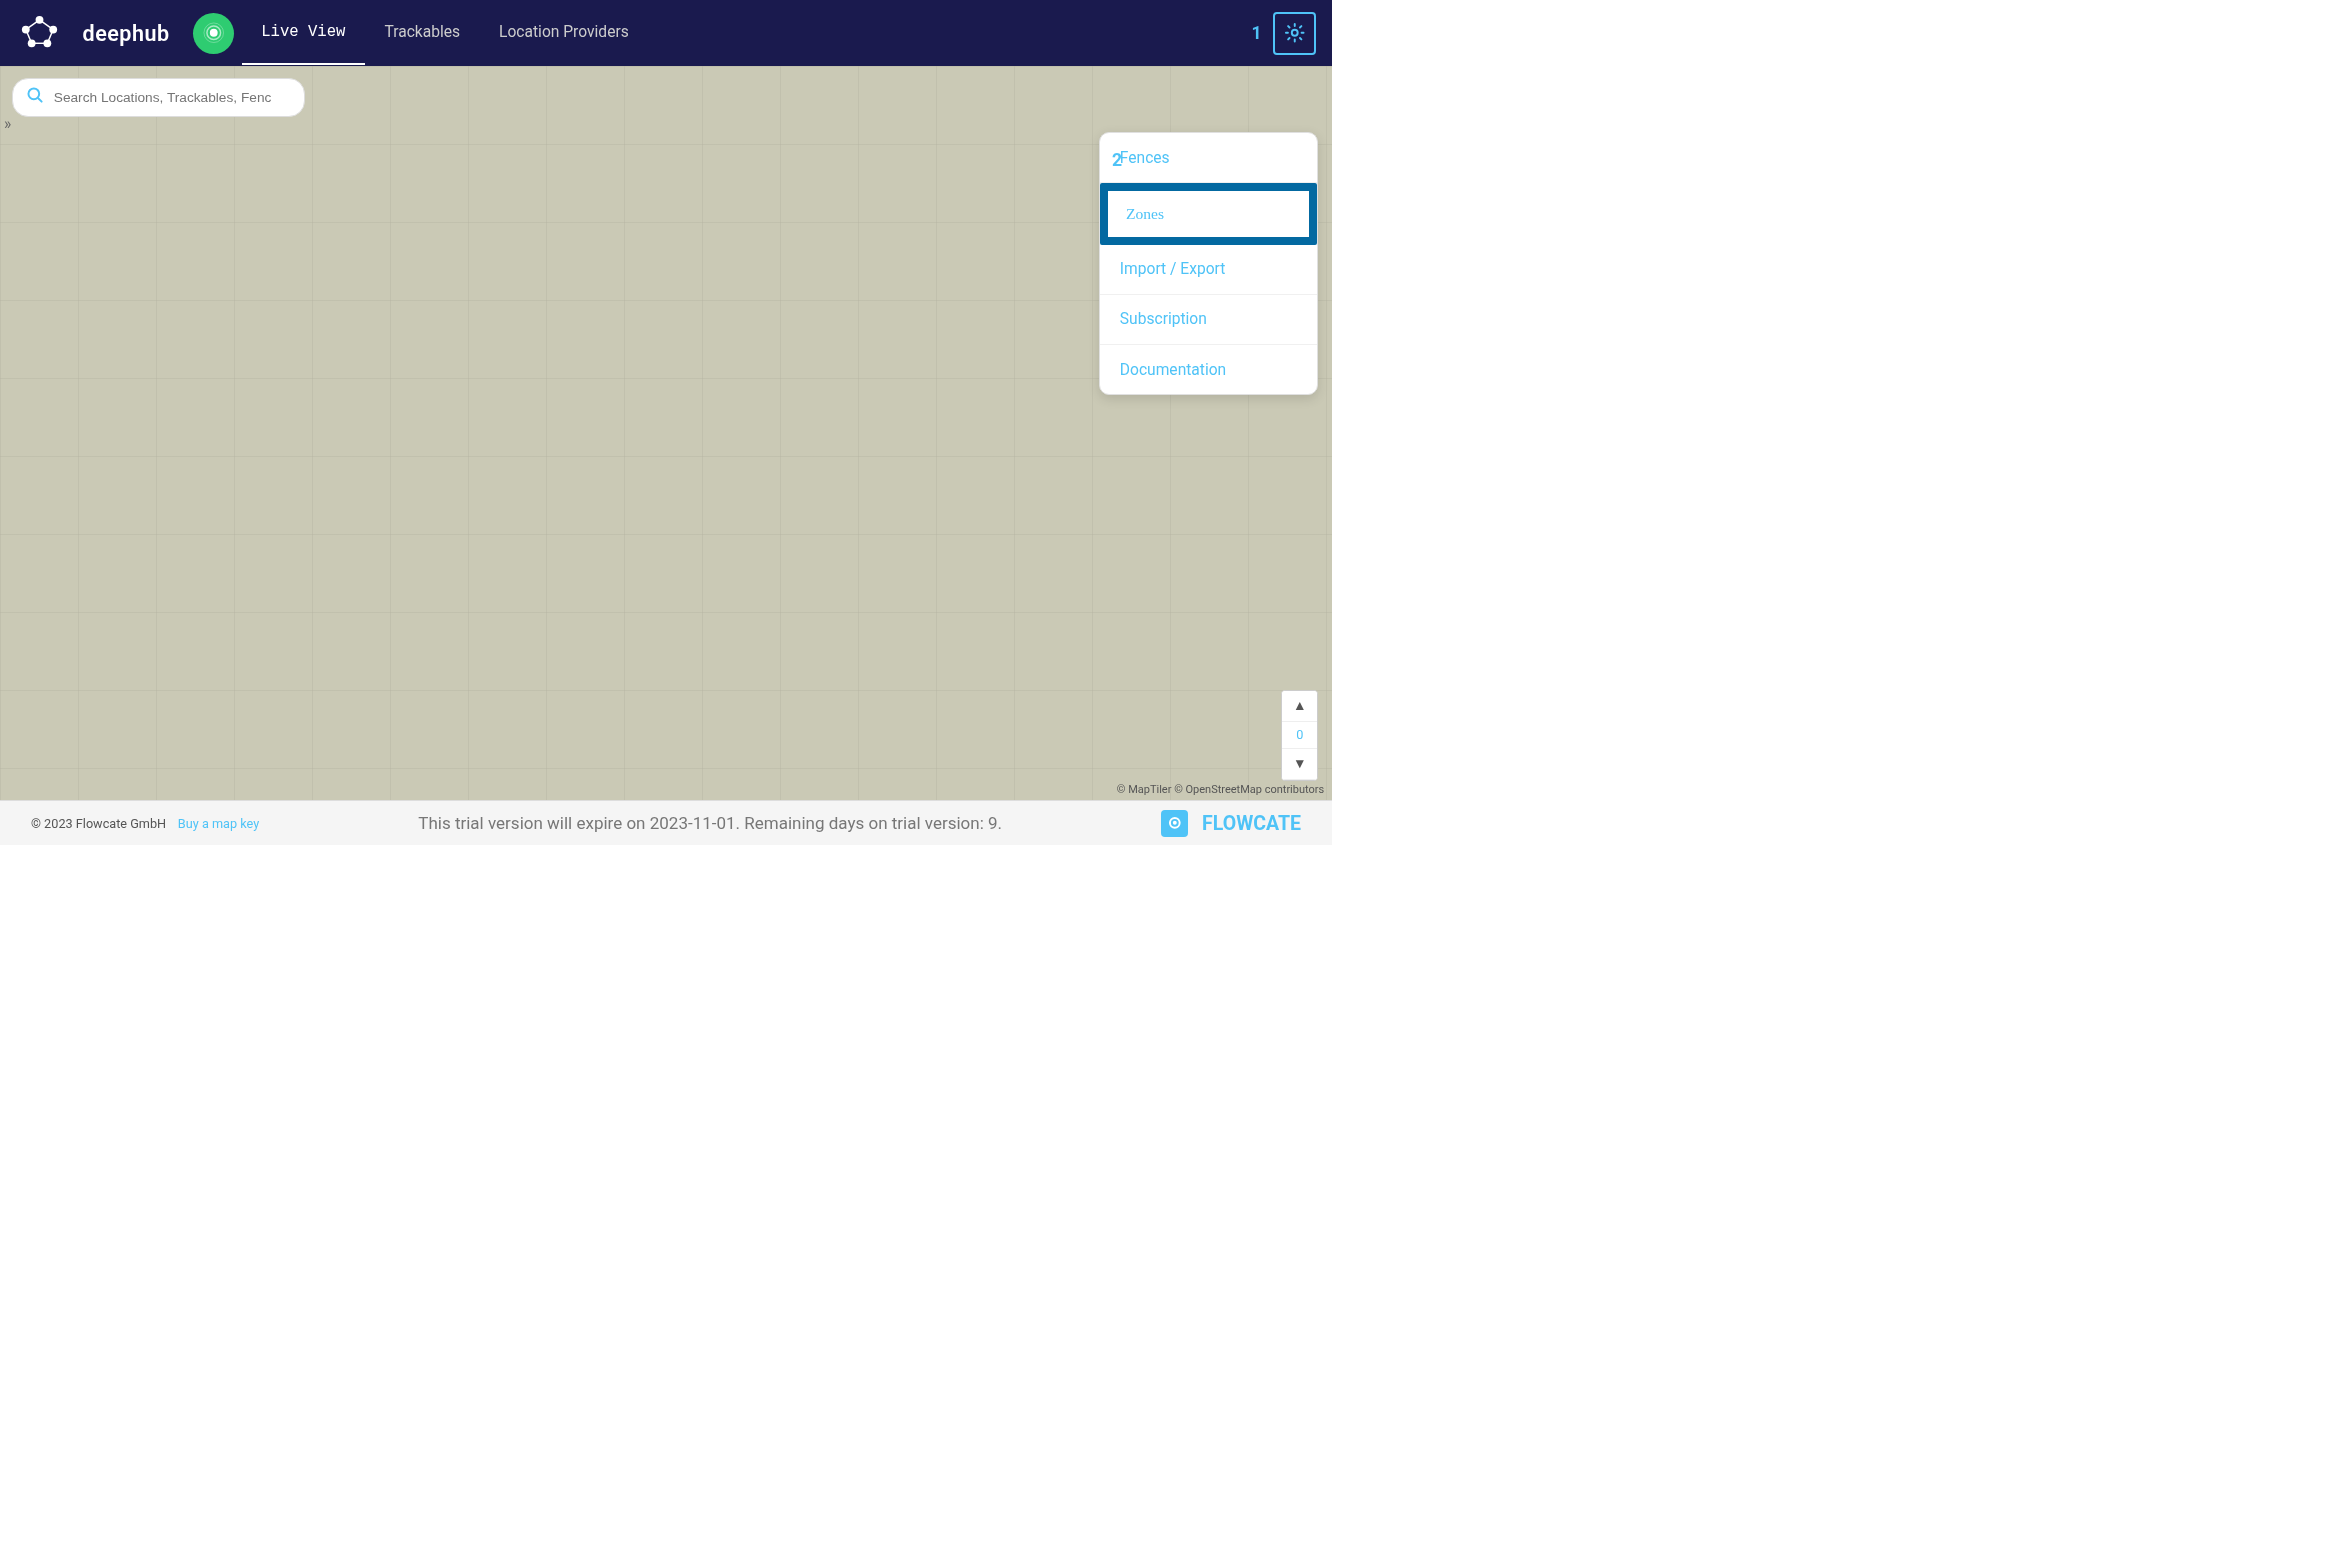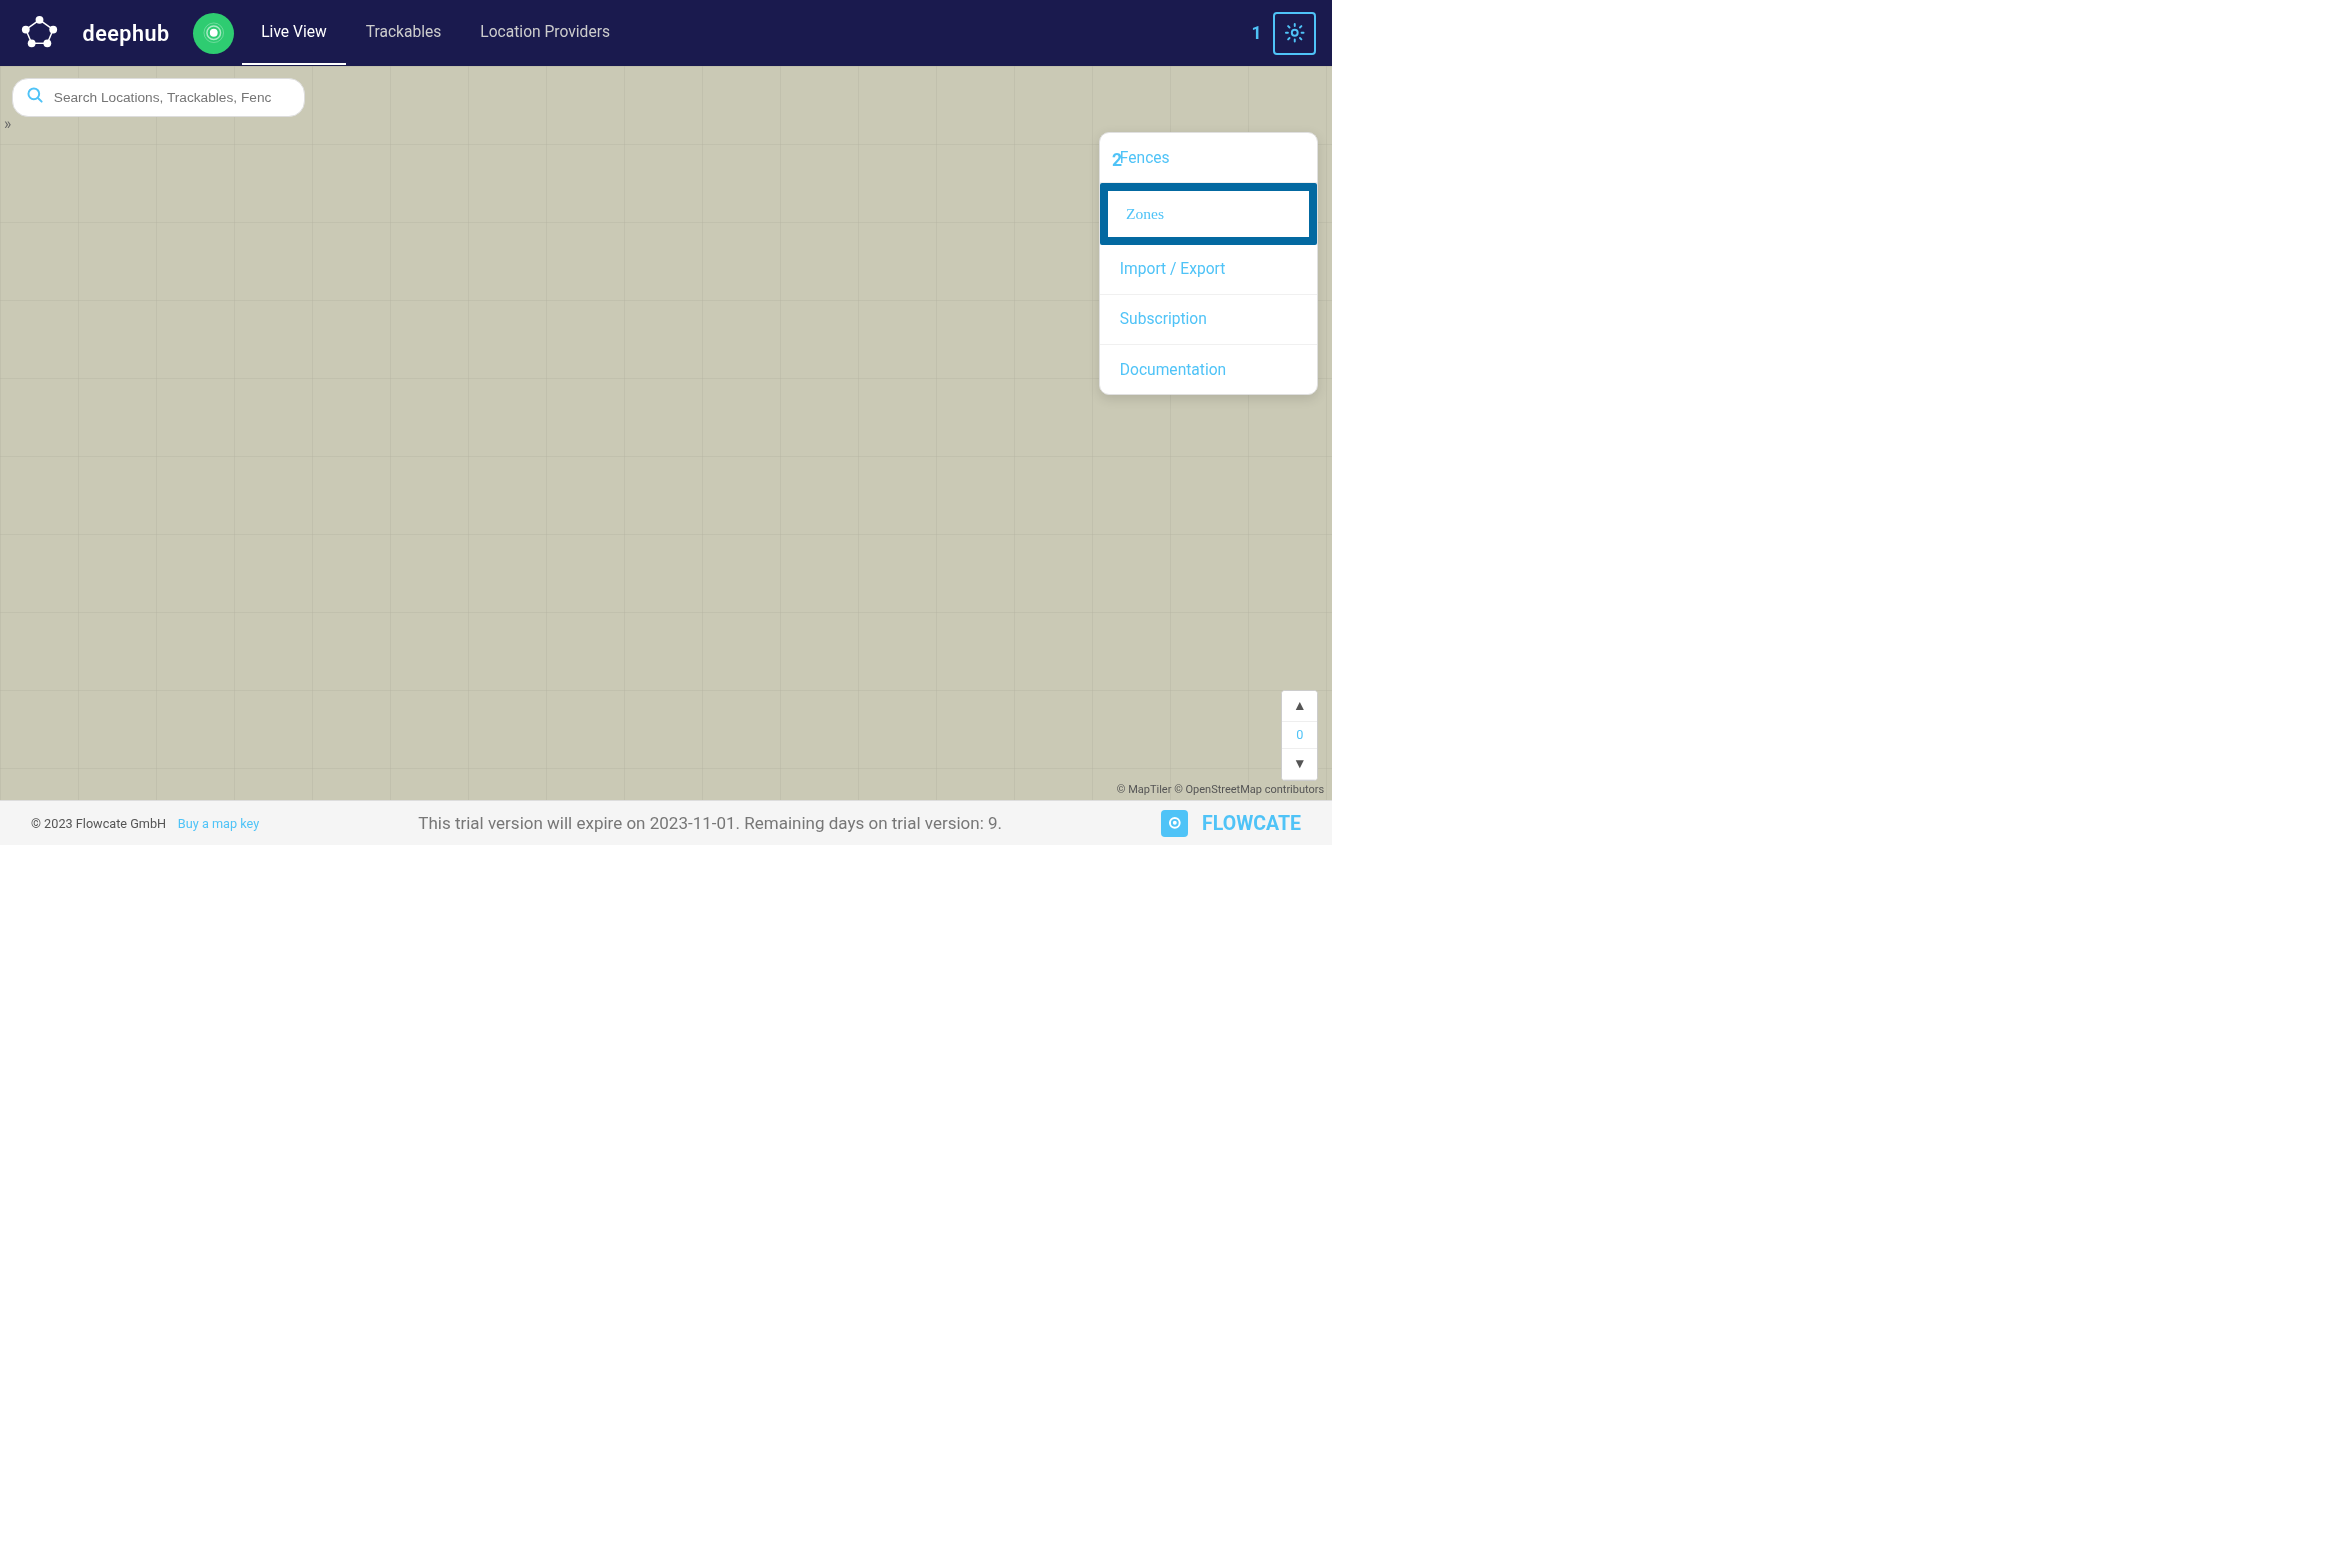--- a/index.html
+++ b/index.html
@@ -67,20 +67,21 @@
       font-size: 15.6px;
       padding: 21.5px 19.5px;
       cursor: pointer;
       position: relative;
       transition: color 0.2s;
     }
 
     .nav-link.active {
       color: white;
       border-bottom: 2.9px solid white;
+      font-family: Liberation Mono, monospace;
     }
 
     .nav-right {
       margin-left: auto;
       display: flex;
       align-items: center;
       gap: 7.8px;
     }
 
     .settings-btn {

